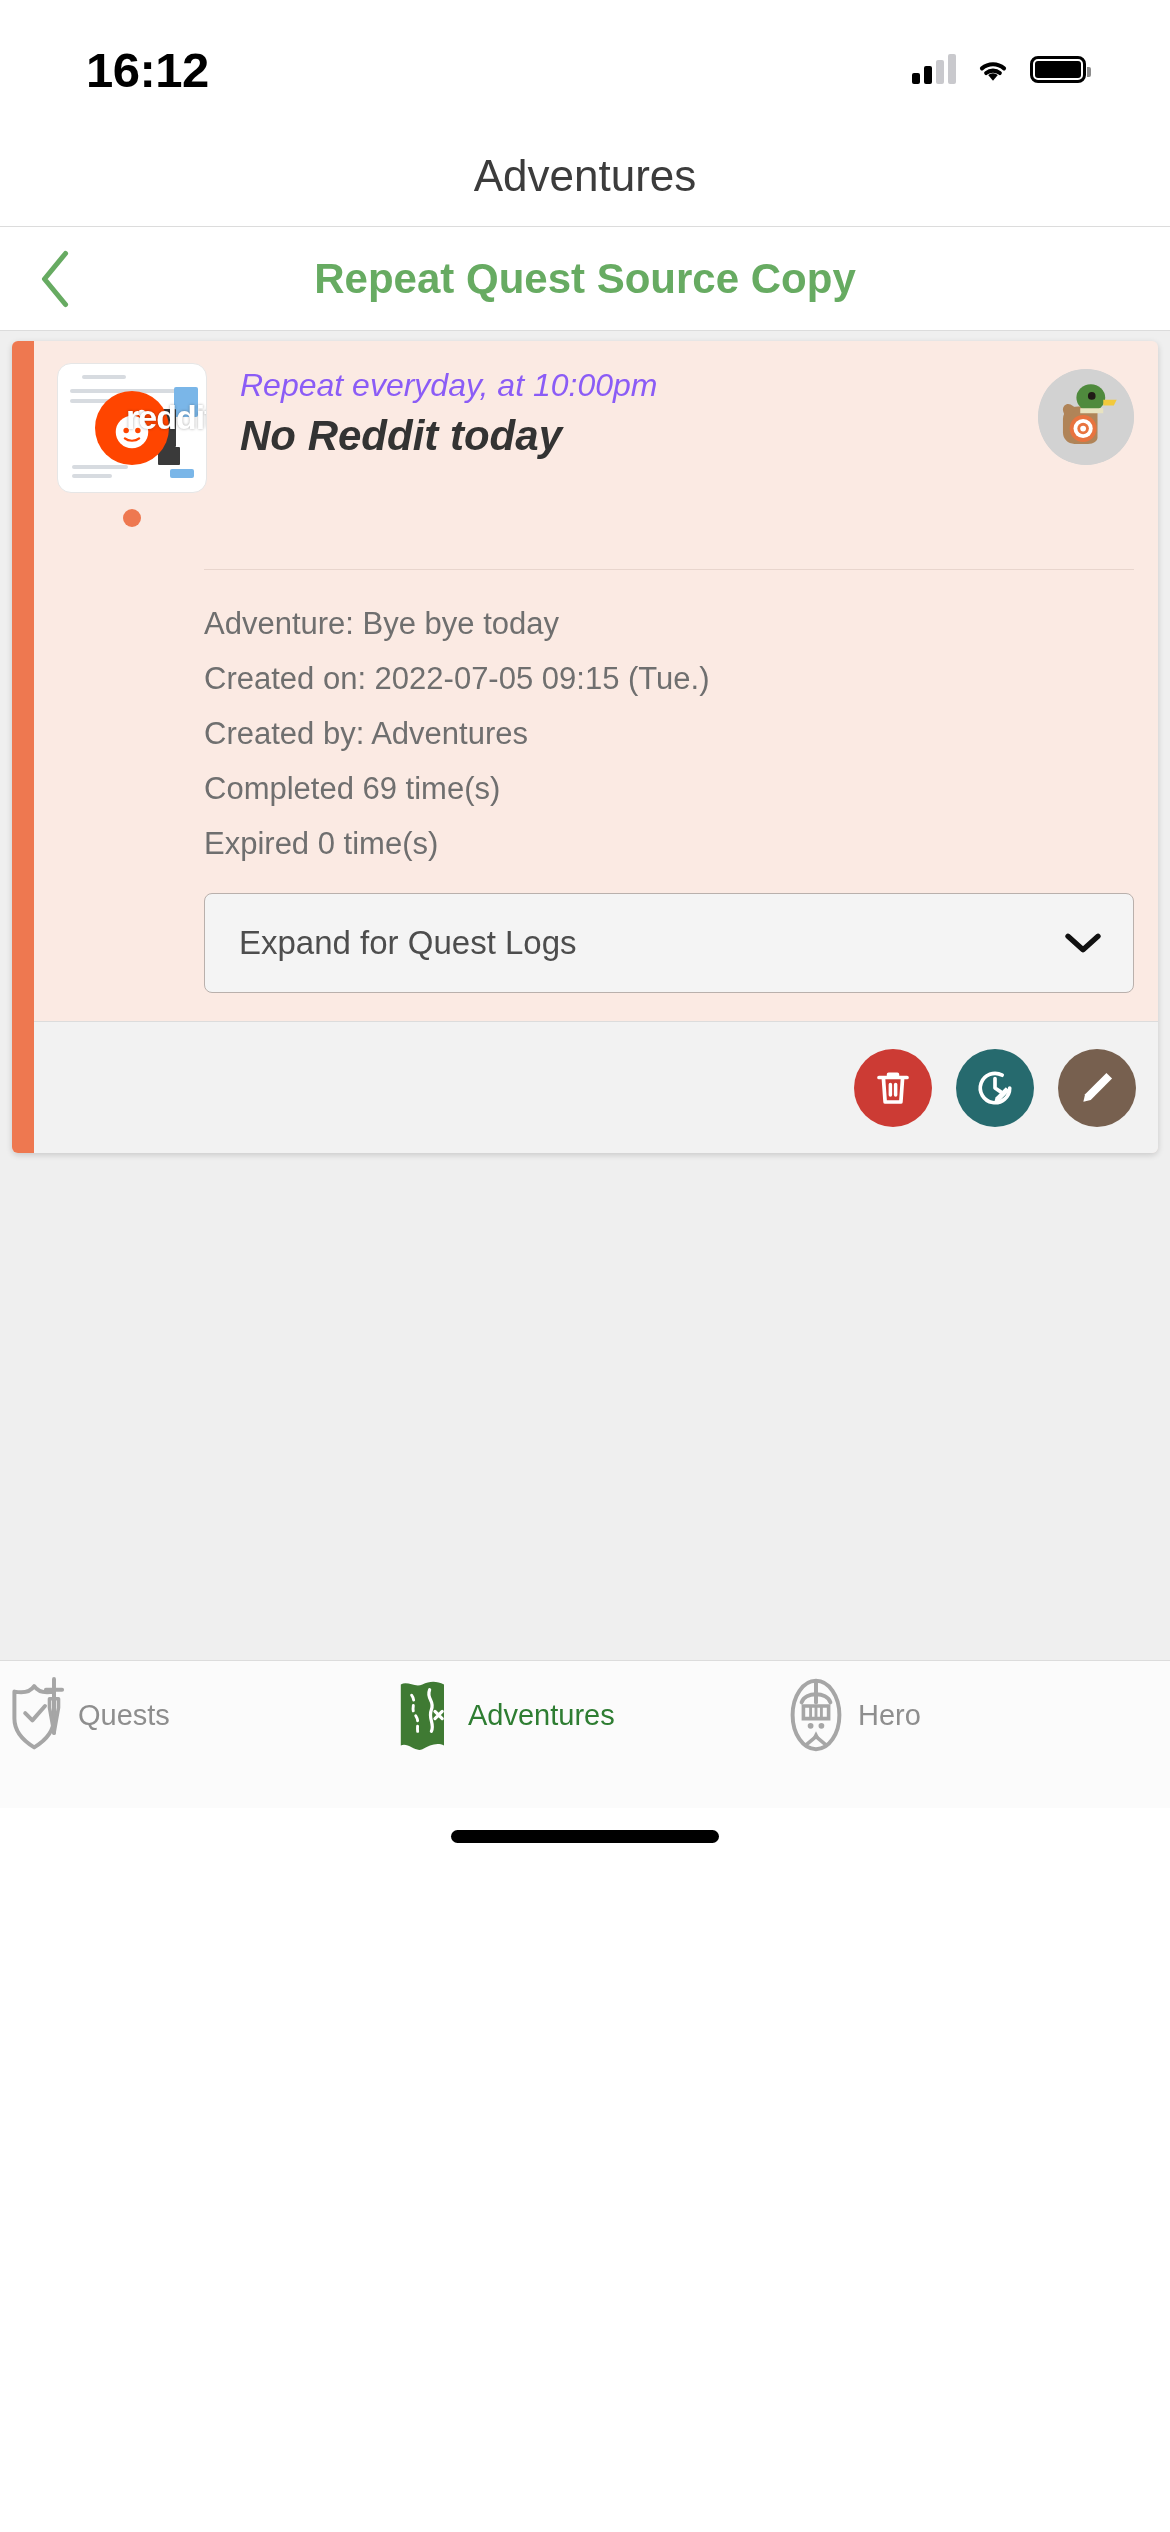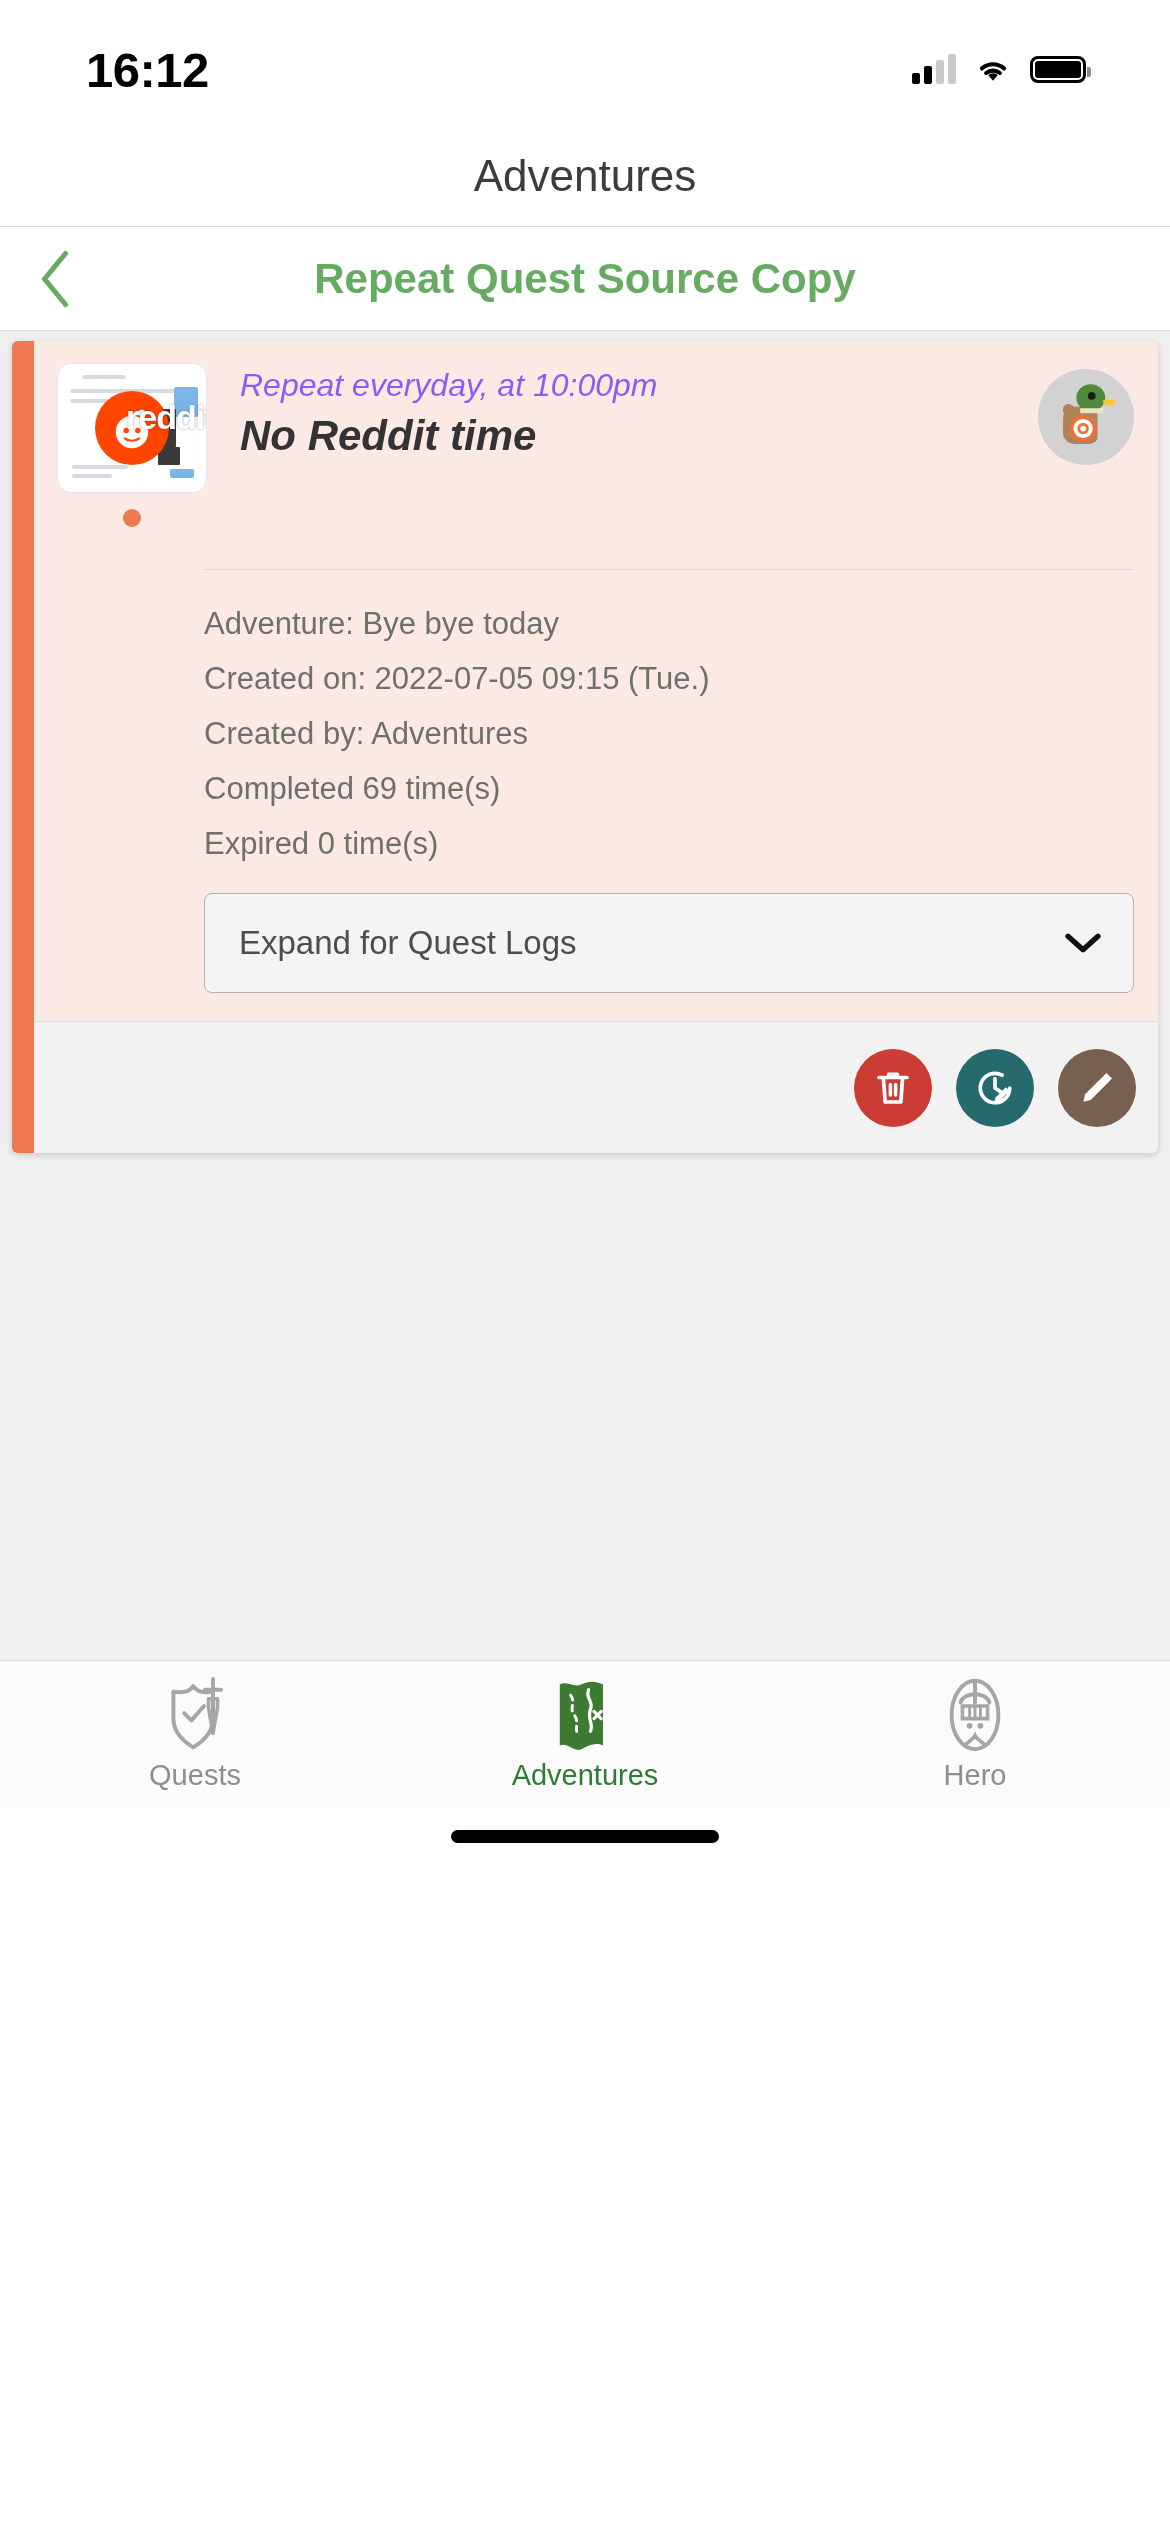--- a/index.html
+++ b/index.html
@@ -123,21 +123,21 @@
   .fab-delete { background:#cc3b34; }
   .fab-reschedule { background:#266a6e; }
   .fab-edit { background:#77604f; }
   .fab svg { width:42px; height:42px; }
 
   
   .tabbar {
     flex:0 0 auto; height:148px; background:#fbfbfb;
     border-top:1px solid #dcdcdc; display:flex; align-items:flex-start; padding-top:16px;
   }
-  .tab { flex:1 1 0; display:flex; flex-direction:column; align-items:center; gap:6px; }
+  .tab { flex:1 1 0; display:flex; flex-direction:row; align-items:center; gap:6px; }
   .tab-icon { width:72px; height:76px; display:flex; align-items:center; justify-content:center; }
   .tab-label { font-size:29px; color:#8e8e8e; }
   .tab.active .tab-label { color:#2e7d32; }
 
   .home-indicator-wrap { flex:0 0 auto; height:56px; background:#ffffff; display:flex; align-items:center; justify-content:center; }
   .home-indicator { width:268px; height:13px; background:#000; border-radius:7px; }
 </style>
 </head>
 <body>
 
@@ -208,21 +208,21 @@
                   <circle cx="20" cy="11" r="1.8" fill="#fff"></circle>
                 </svg>
               </div>
               <div class="reddit-word">reddit</div>
             </div>
             <div class="dot-indicator"></div>
           </div>
 
           <div class="head-text">
             <div class="repeat-line">Repeat everyday, at 10:00pm</div>
-            <div class="quest-title">No Reddit time</div>
+            <div class="quest-title">No Reddit today</div>
           </div>
 
           <div class="avatar-wrap">
             <div class="avatar">
               <svg viewBox="0 0 100 100" style="width:100%;height:100%;">
                 <circle cx="50" cy="50" r="50" fill="#d2d2d2"></circle>
                 <path d="M26 52c0-8 7-13 16-13h20v32c0 4-4 7-10 7H38c-7 0-12-5-12-12Z" fill="#b08458"></path>
                 <path d="M26 42c0-4 4-7 8-5l6 4-6 8c-5 1-8-2-8-7Z" fill="#b08458"></path>
                 <ellipse cx="55" cy="30" rx="15" ry="14" fill="#4f8a3d"></ellipse>
                 <path d="M44 41h24v5H44Z" fill="#e8e3c0"></path>

